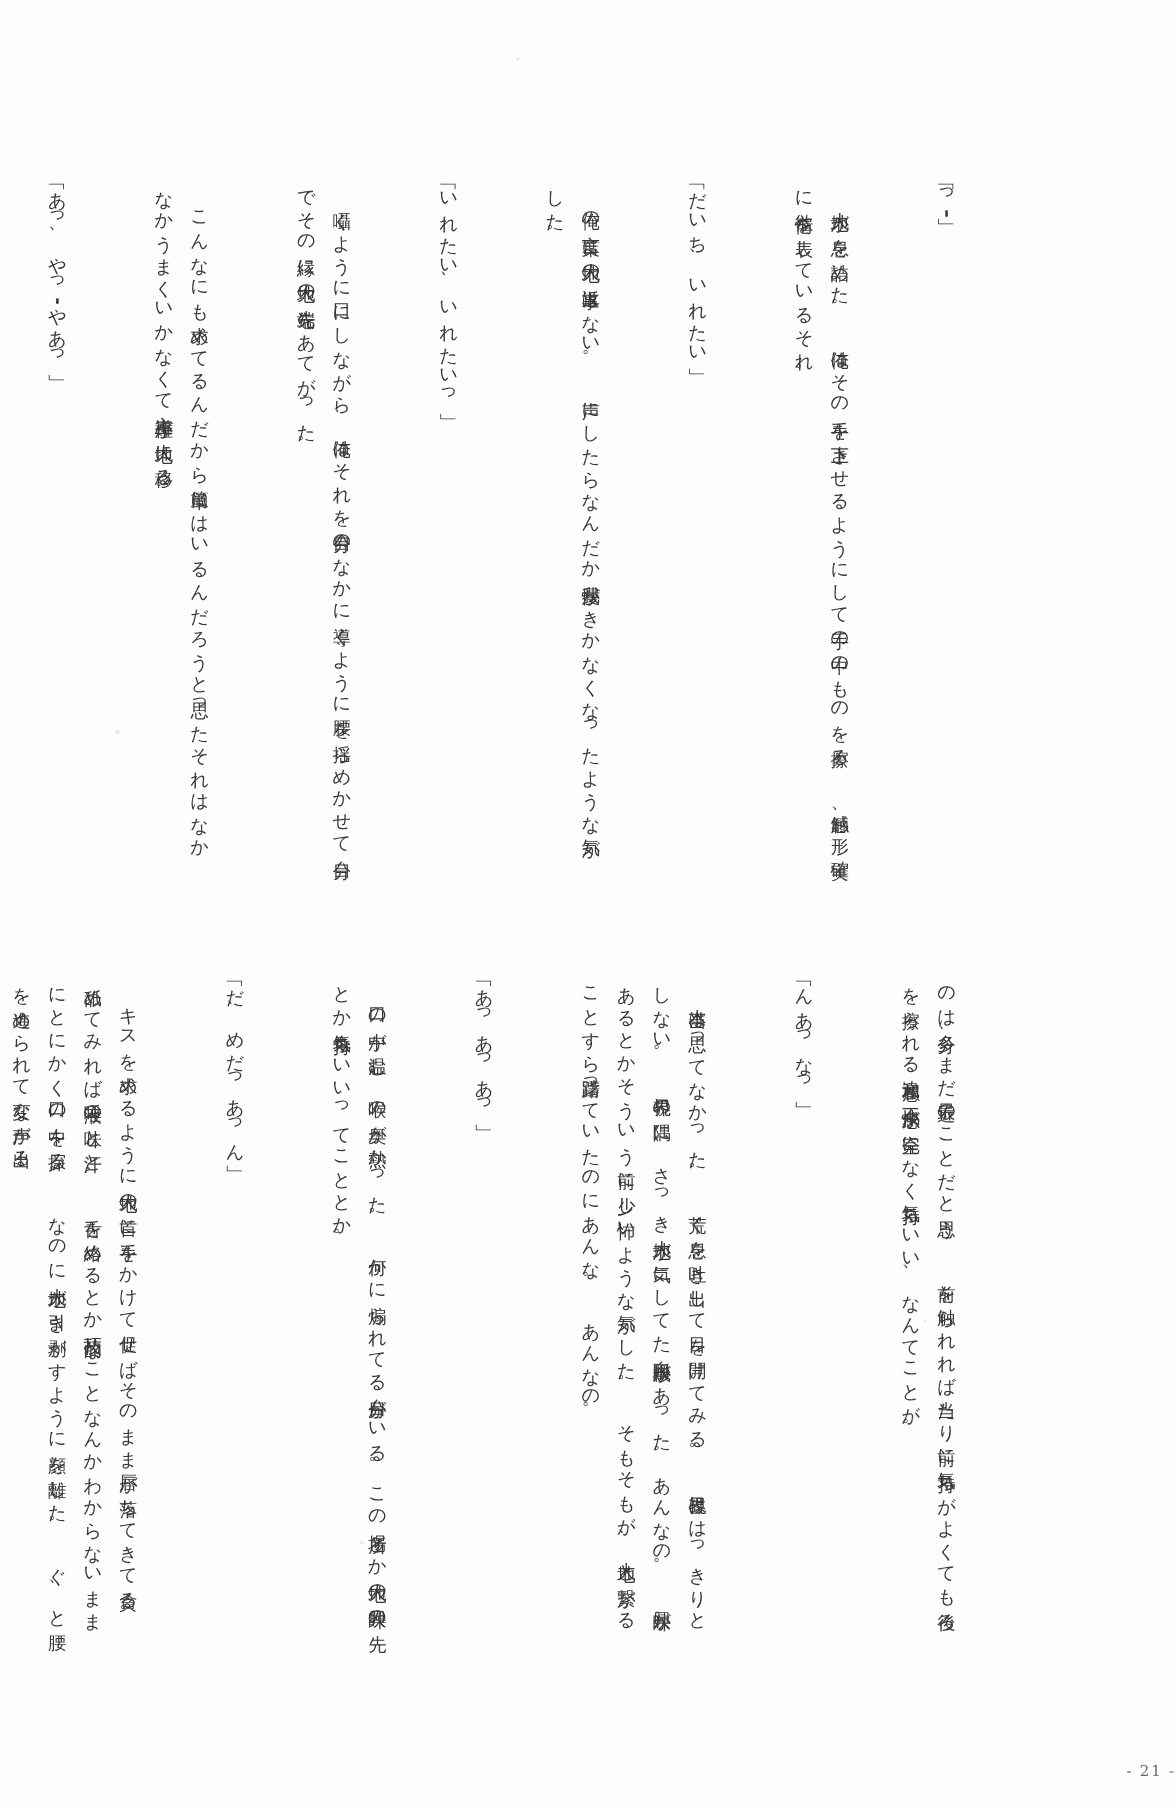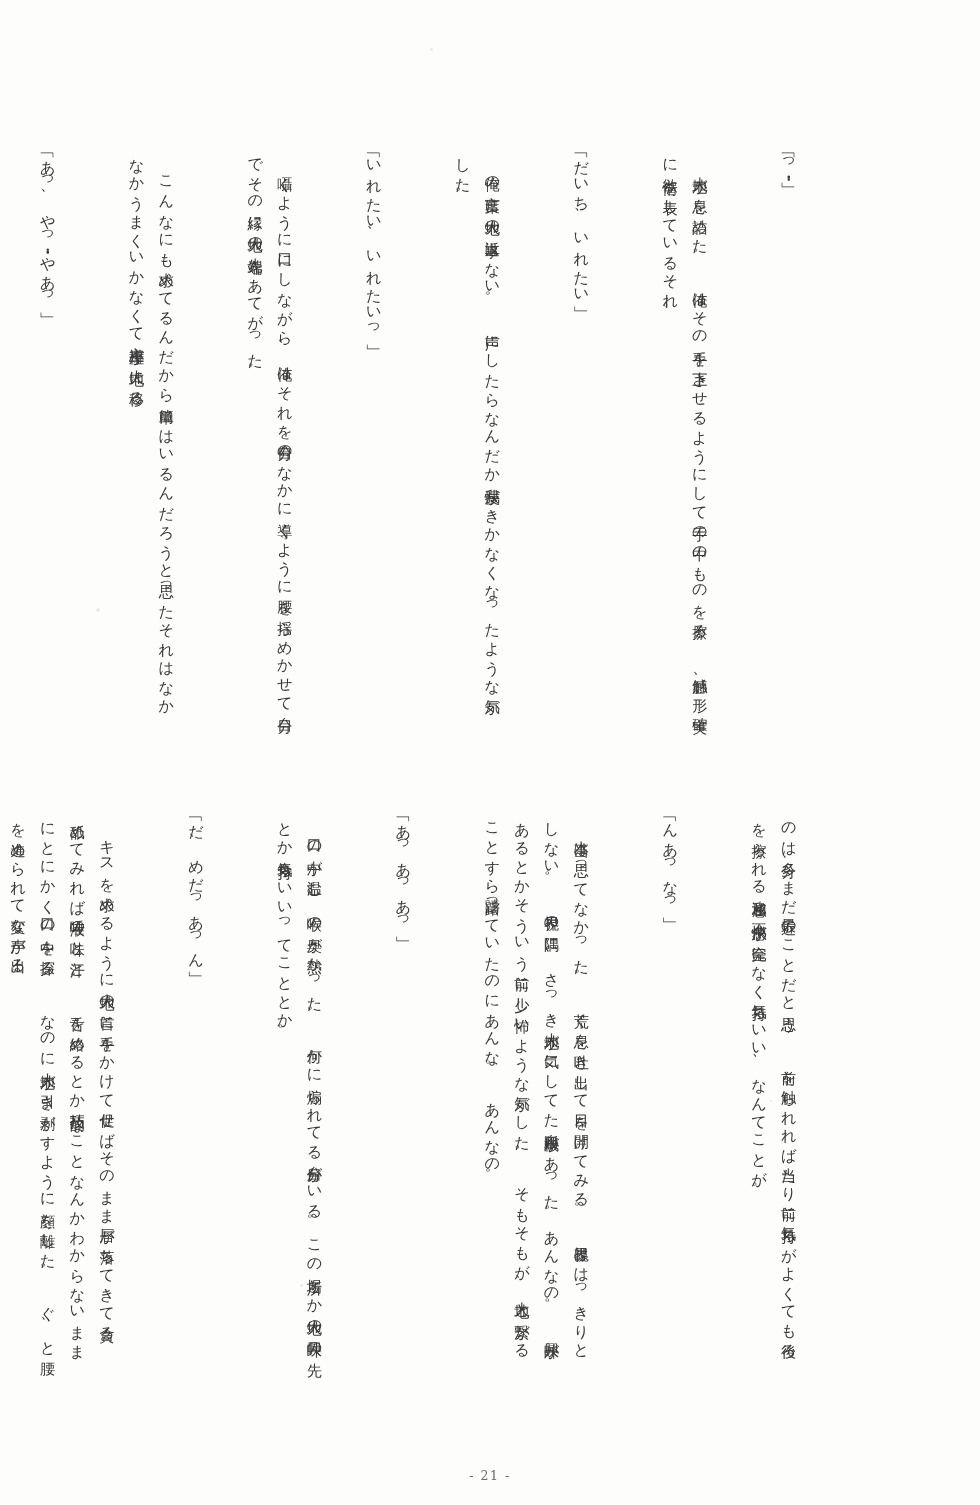--- a/index.html
+++ b/index.html
@@ -57,21 +57,21 @@
     height: 540px;
   }
   .col {
     display: block;
   }
   .page-number {
     position: absolute;
     left: 0;
     right: 0;
     bottom: 22px;
-    text-align: center;
+    text-align: right;
     font-size: 12.5px;
     color: #6a6a6a;
     letter-spacing: .12em;
     font-family: "DejaVu Serif", "Liberation Serif", serif;
   }
 </style>
 </head>
 <body>
 
 <div class="page">

